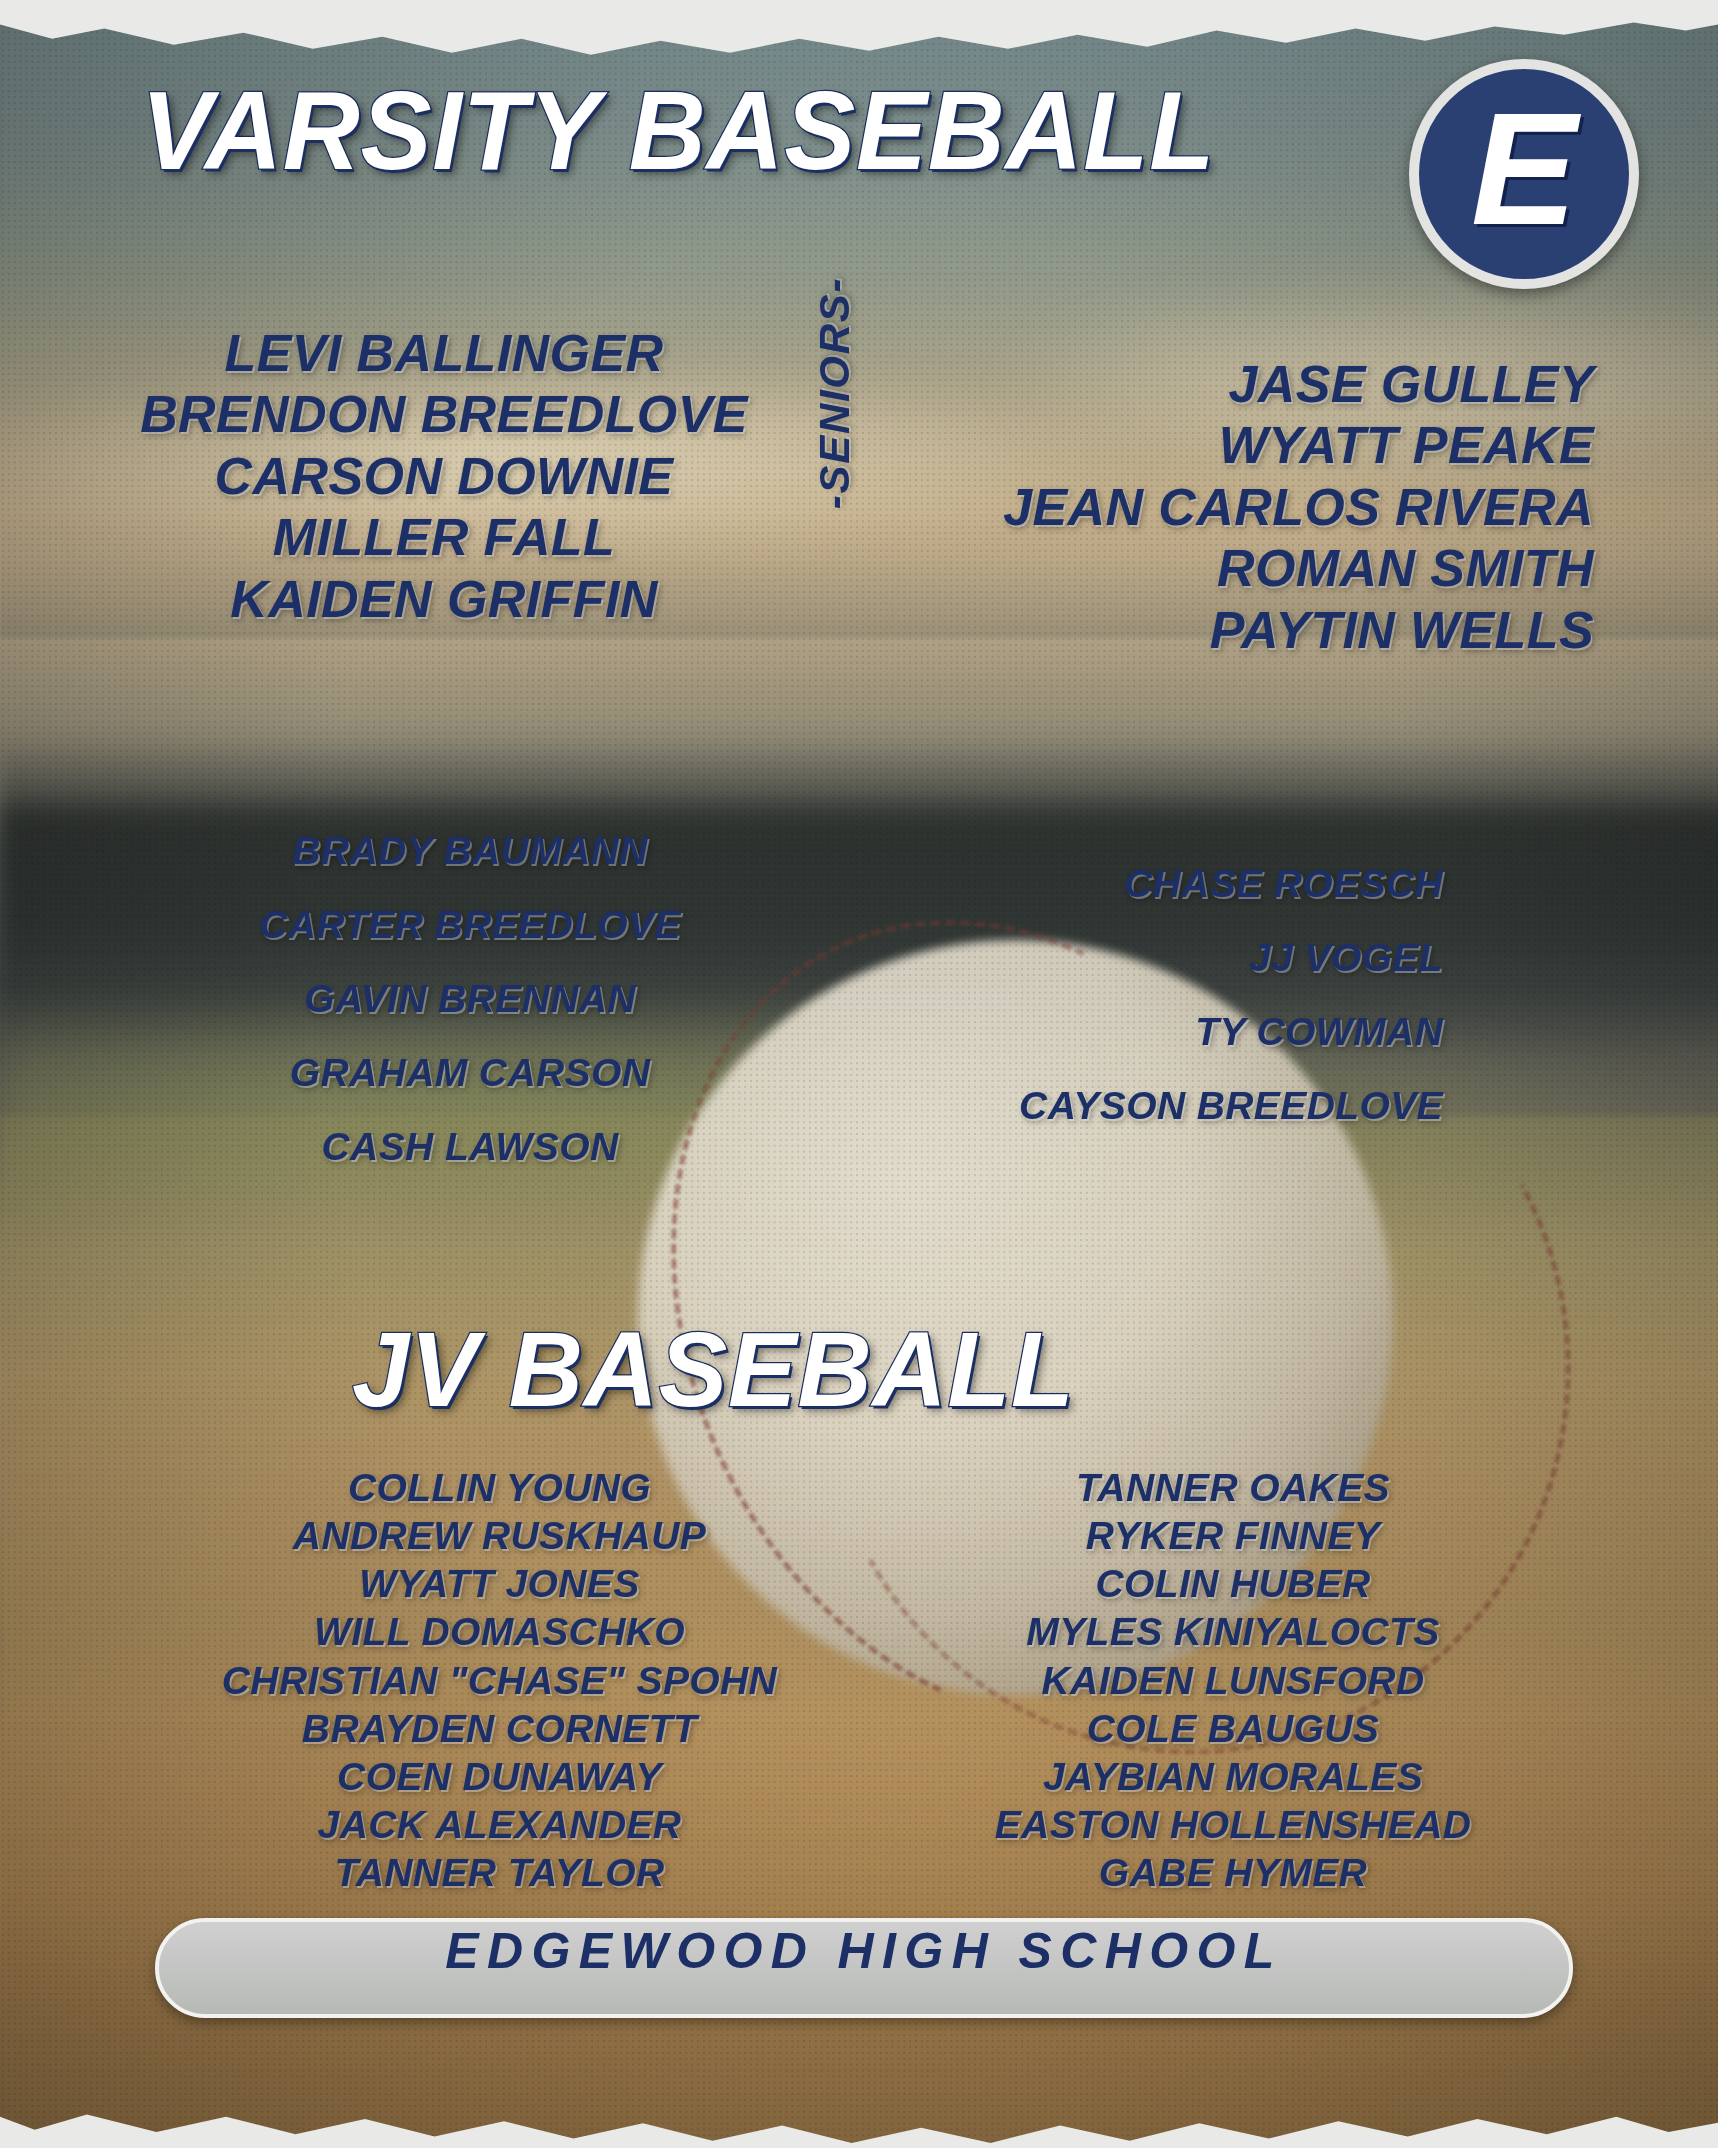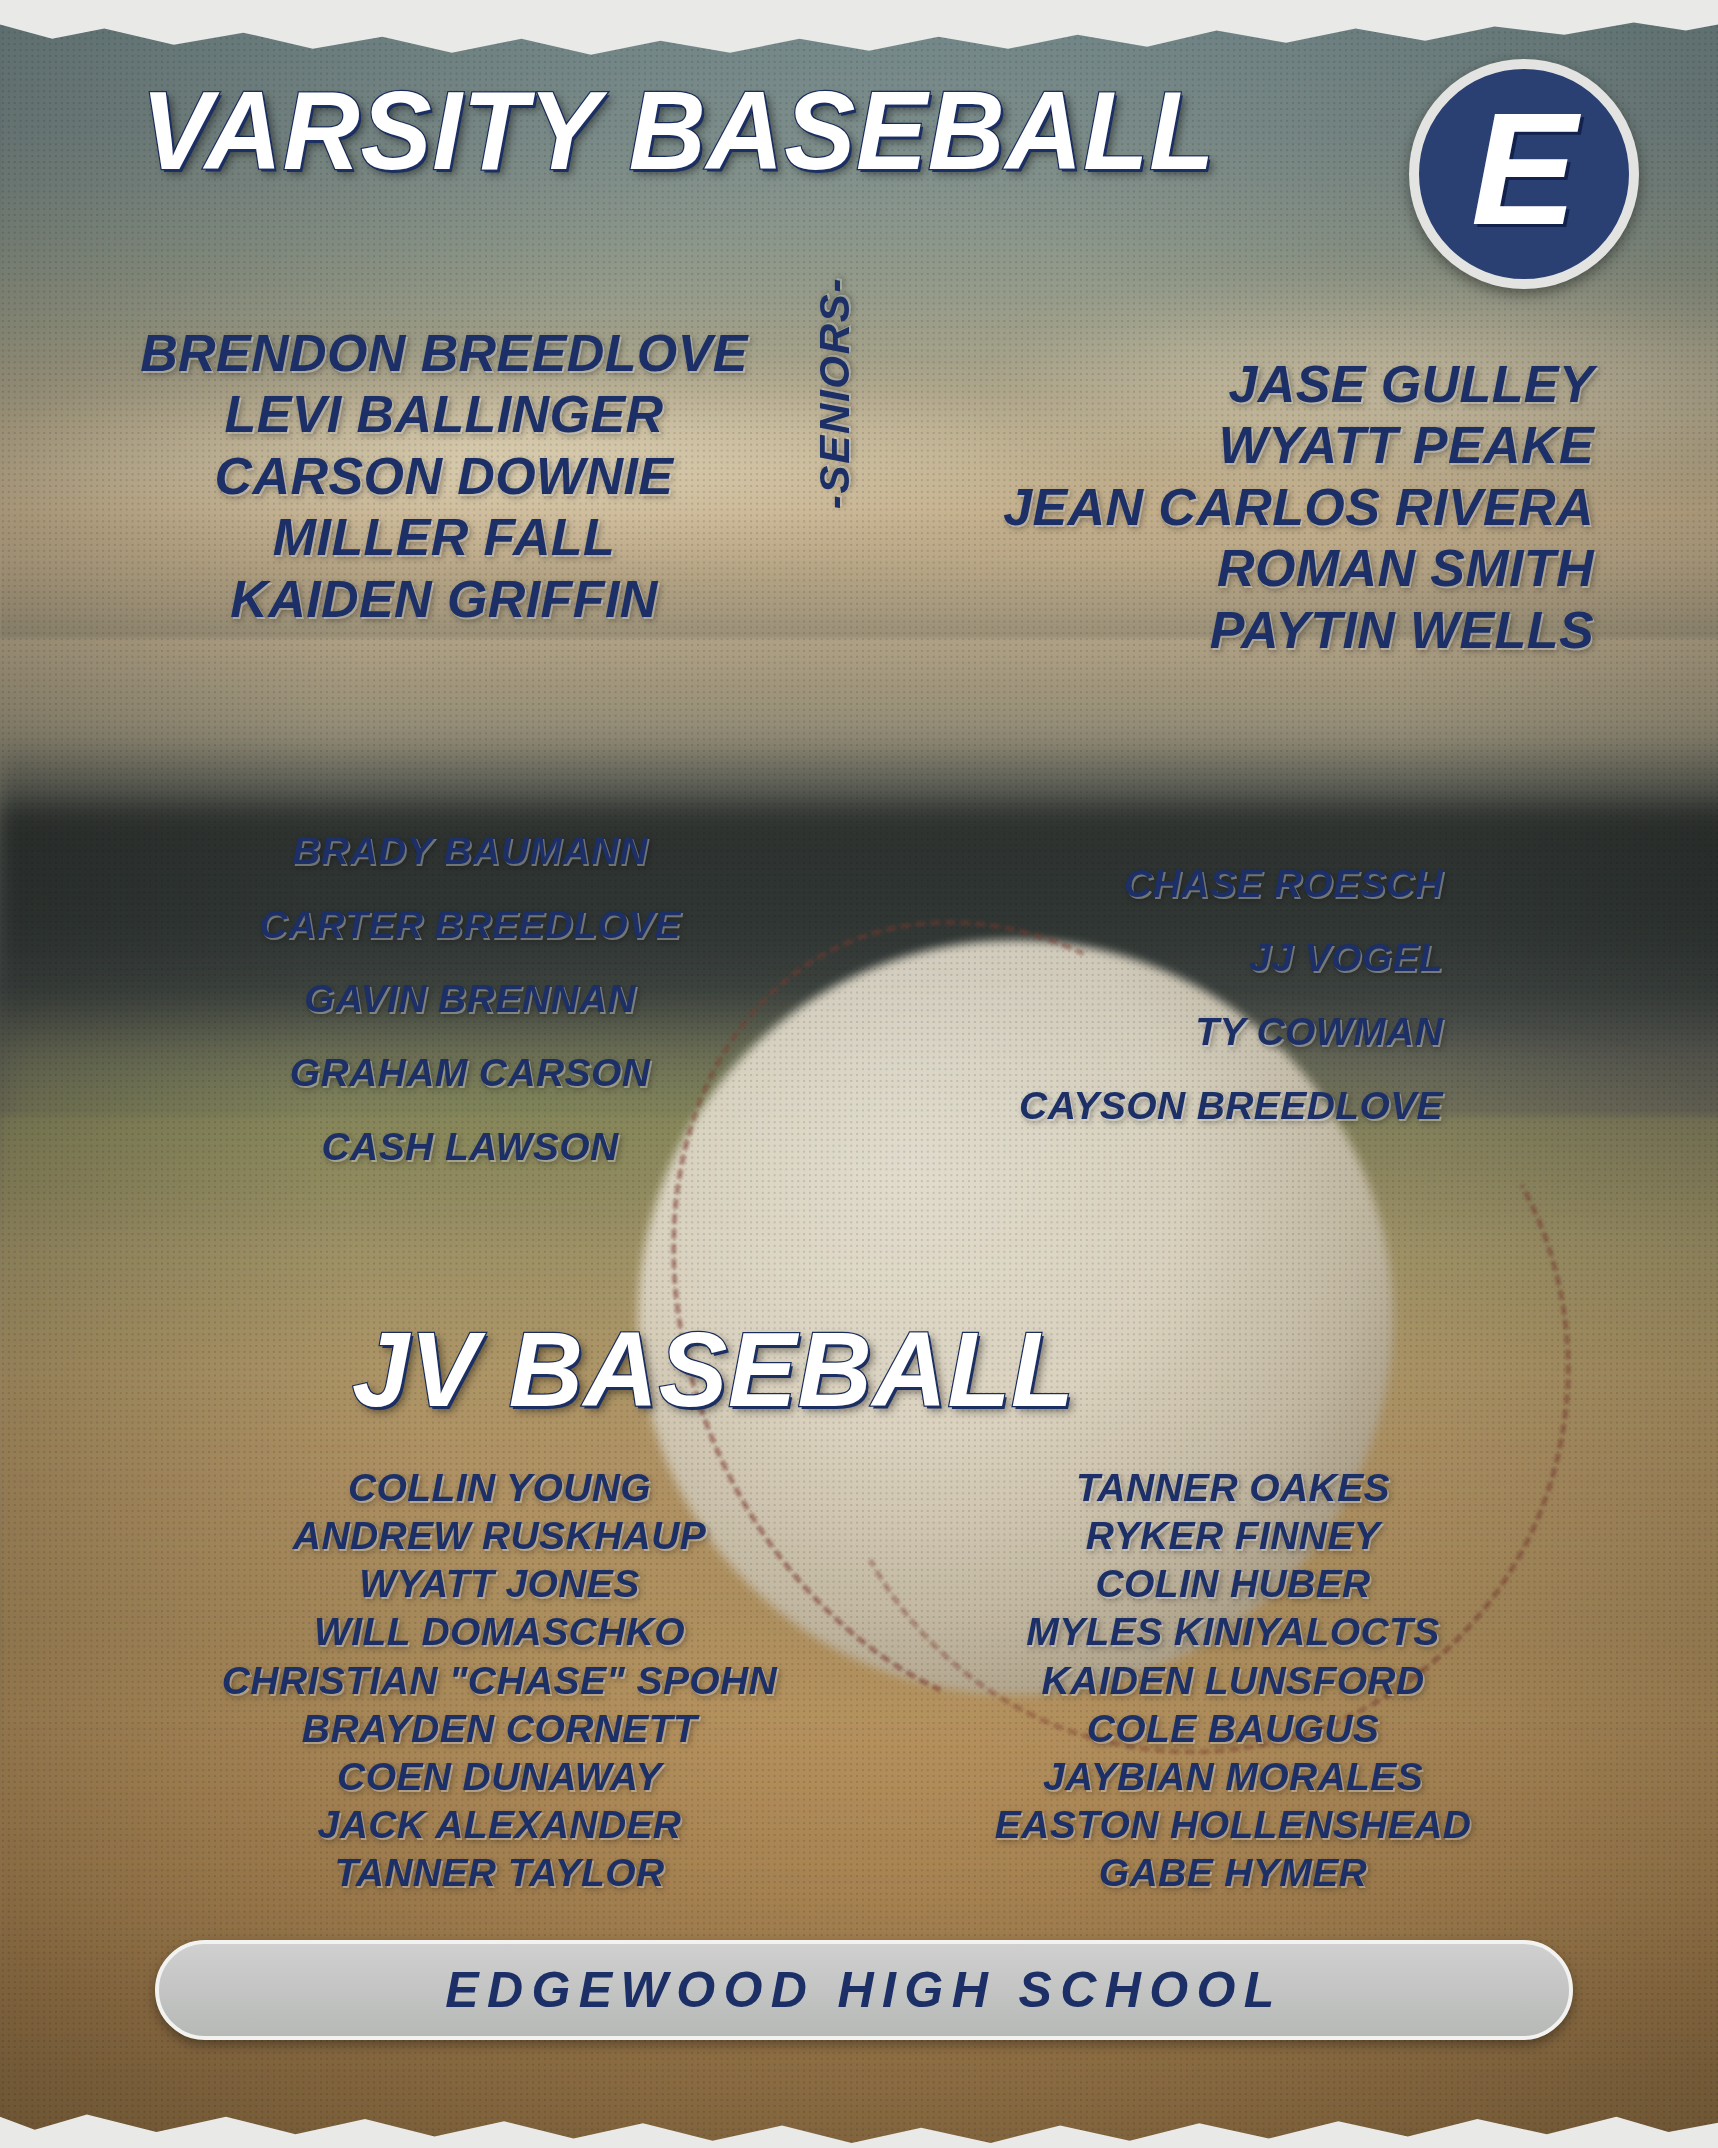--- a/index.html
+++ b/index.html
@@ -288,29 +288,28 @@
   #jv-left .name, #jv-right .name {
     font-size: 39px;
     line-height: 1.04;
     margin-bottom: 7.6px;
   }
 
   
   #footer-pill {
     position: absolute;
     left: 155px;
-    bottom: 108px;
+    bottom: 130px;
     width: 1410px;
     height: 92px;
     border-radius: 50px;
     background: linear-gradient(180deg, #cfd0cf 0%, #b7b9b7 100%);
     border: 4.2px solid #f2f2f0;
     box-shadow: 0 5px 11.7px rgba(0,0,0,0.35);
     display: flex;
-    align-items: center;
     justify-content: center;
   }
   #footer-text {
     font-family: "Liberation Sans", sans-serif;
     font-weight: bold;
     font-style: italic;
     font-size: 50px;
     color: #1c2f66;
     letter-spacing: 8.4px;
     text-transform: uppercase;
@@ -365,22 +364,22 @@
   <div class="torn torn-top"></div>
   <div class="torn torn-bottom"></div>
 
   <div class="headline" id="varsity-title">Varsity Baseball</div>
 
   <div id="logo-badge">
     <span id="logo-letter">E</span>
   </div>
 
   <div id="seniors-left">
+      <div class="name">Levi Ballinger</div>
       <div class="name">Brendon Breedlove</div>
-      <div class="name">Levi Ballinger</div>
       <div class="name">Carson Downie</div>
       <div class="name">Miller Fall</div>
       <div class="name">Kaiden Griffin</div>
     </div>
   <div id="seniors-label">-Seniors-</div>
   <div id="seniors-right">
       <div class="name">Jase Gulley</div>
       <div class="name">Wyatt Peake</div>
       <div class="name">Jean Carlos Rivera</div>
       <div class="name">Roman Smith</div>

